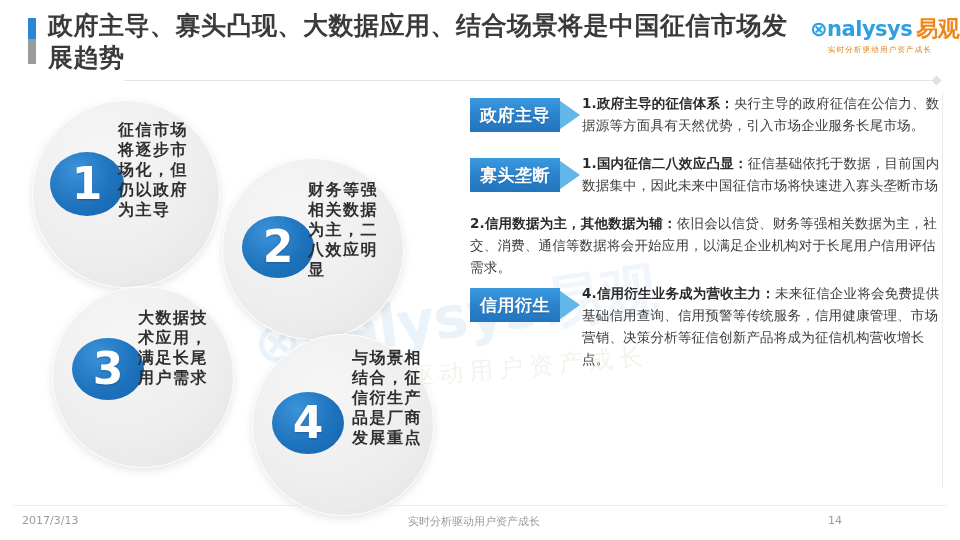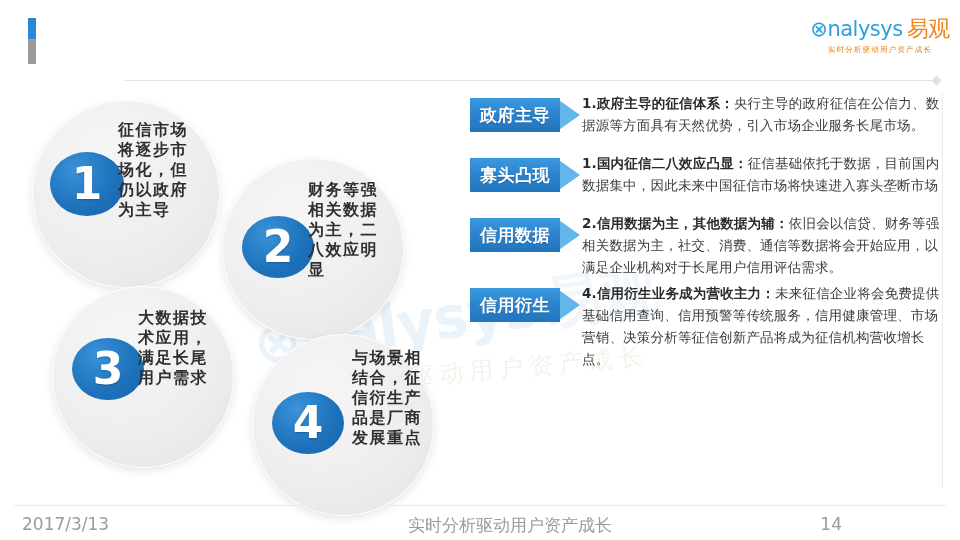--- a/index.html
+++ b/index.html
@@ -38,21 +38,21 @@
     letter-spacing: 0.5px;
   }
   .logo {
     position: absolute;
     right: 10px; top: 14px;
     width: 140px;
     text-align: center;
   }
   .logo-main {
     font-size: 21px;
-    font-weight: normal;
+    font-weight: bold;
     color: #2e9fe0;
     letter-spacing: -0.5px;
     white-space: nowrap;
   }
   .logo-main .cn {
     color: #f08519;
     font-size: 22px;
     margin-left: 4px;
   }
   .logo-sub {
@@ -208,34 +208,35 @@
   
   .footer-rule {
     position: absolute;
     left: 14px; bottom: 34px;
     width: 932px; height: 1px;
     background: #ececf0;
   }
   .footer {
     position: absolute;
     left: 0; bottom: 6px; width: 878px; height: 24px;
-    font-size: 17px;
+    font-size: 11px;
     color: #9b9b9b;
   }
   .f-date { position: absolute; left: 22px; top: 4px; }
   .f-mid  { position: absolute; left: 408px; top: 4px; }
   .f-page { position: absolute; right: 36px; top: 4px; }
 </style>
 </head>
 <body>
 
 <div class="slide">
 
   <div class="header">
     <div class="title-accent"></div>
+    <div class="title-text">政府主导、寡头凸现、大数据应用、结合场景将是中国征信市场发展趋势</div>
     <div class="logo">
       <div class="logo-main">
         <span>⊗</span><span>nalysys</span><span class="cn">易观</span>
       </div>
       <div class="logo-sub">实时分析驱动用户资产成长</div>
     </div>
     <div class="header-rule"></div>
   </div>
 
   <div class="watermark">
@@ -280,34 +281,27 @@
         </div>
       </div>
       <div class="ptext"><b>1.政府主导的征信体系：</b><span>央行主导的政府征信在公信力、数据源等方面具有天然优势，引入市场企业服务长尾市场。</span></div>
     </div>
 
     <div class="point" id="pt2">
       <div class="badge-wrap">
         <div class="chev2"></div>
         <div class="chev"></div>
         <div class="badge">
-          <span>寡头凸现</span>
+          <span>寡头垄断</span>
         </div>
       </div>
       <div class="ptext"><b>1.国内征信二八效应凸显：</b><span>征信基础依托于数据，目前国内数据集中，因此未来中国征信市场将快速进入寡头垄断市场</span></div>
     </div>
 
     <div class="point" id="pt3">
-      <div class="badge-wrap">
-        <div class="chev2"></div>
-        <div class="chev"></div>
-        <div class="badge">
-          <span>信用数据</span>
-        </div>
-      </div>
       <div class="ptext"><b>2.信用数据为主，其他数据为辅：</b><span>依旧会以信贷、财务等强相关数据为主，社交、消费、通信等数据将会开始应用，以满足企业机构对于长尾用户信用评估需求。</span></div>
     </div>
 
     <div class="point" id="pt4">
       <div class="badge-wrap">
         <div class="chev2"></div>
         <div class="chev"></div>
         <div class="badge">
           <span>信用衍生</span>
         </div>

